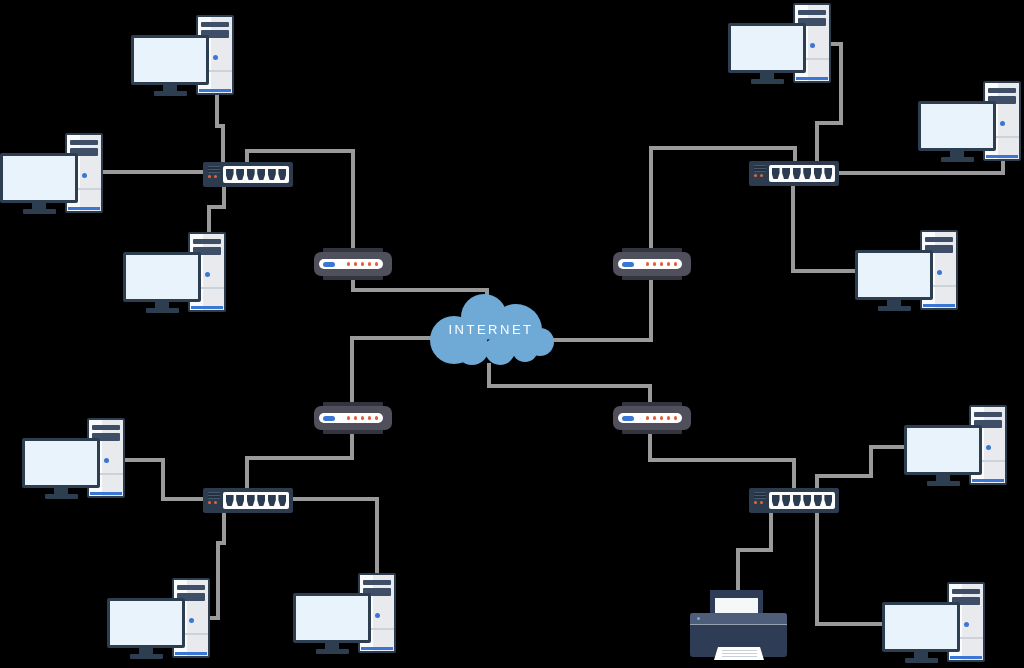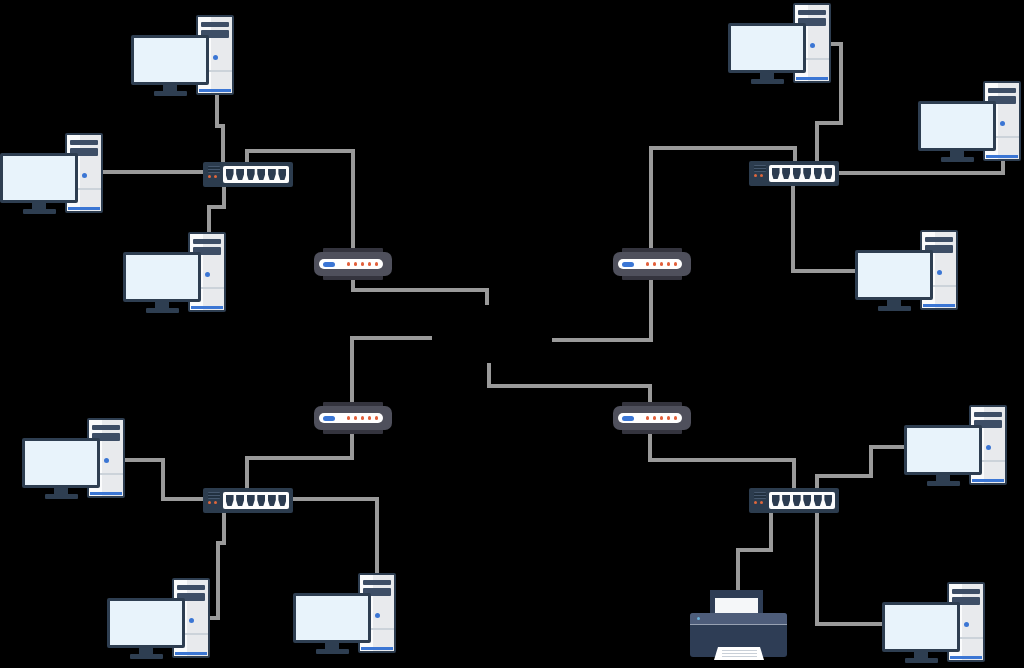--- a/index.html
+++ b/index.html
@@ -86,20 +86,34 @@
       <polyline points="121,460 163,460 163,499 205,499" stroke="#9a9a9a"></polyline>
       <polyline points="224,511 224,543 218,543 218,618 208,618" stroke="#9a9a9a"></polyline>
       <polyline points="290,499 377,499 377,575" stroke="#9a9a9a"></polyline>
       <polyline points="489,363 489,386 650,386 650,404" stroke="#9a9a9a"></polyline>
       <polyline points="650,431 650,460 794,460 794,490" stroke="#9a9a9a"></polyline>
       <polyline points="817,490 817,476 871,476 871,447 906,447" stroke="#9a9a9a"></polyline>
       <polyline points="817,511 817,624 884,624" stroke="#9a9a9a"></polyline>
       <polyline points="771,511 771,550 738,550 738,593" stroke="#9a9a9a"></polyline>
     </svg>
 
+  <div class="dev cloud" id="cloud" style="left: 428px; top: 294px;">
+    <svg width="126" height="72" viewBox="0 0 126 72">
+      <g fill="#6fa9d6">
+        <circle cx="26" cy="46" r="24"></circle>
+        <circle cx="56" cy="23" r="23"></circle>
+        <circle cx="88" cy="36" r="26"></circle>
+        <circle cx="112" cy="48" r="14"></circle>
+        <circle cx="44" cy="54" r="17"></circle>
+        <circle cx="72" cy="56" r="15"></circle>
+        <circle cx="97" cy="55" r="13"></circle>
+      </g>
+    </svg>
+    <div class="cloud-label" style="color: rgb(255, 255, 255);">INTERNET</div>
+  </div>
 <div class="dev computer" style="left: 131px; top: 15px;">
     <div class="tower">
       <div class="bay bay1"></div>
       <div class="bay bay2"></div>
       <div class="power-led"></div>
       <div class="tower-divider"></div>
       <div class="tower-foot"></div>
     </div>
     <div class="monitor"></div>
     <div class="monitor-neck"></div>

